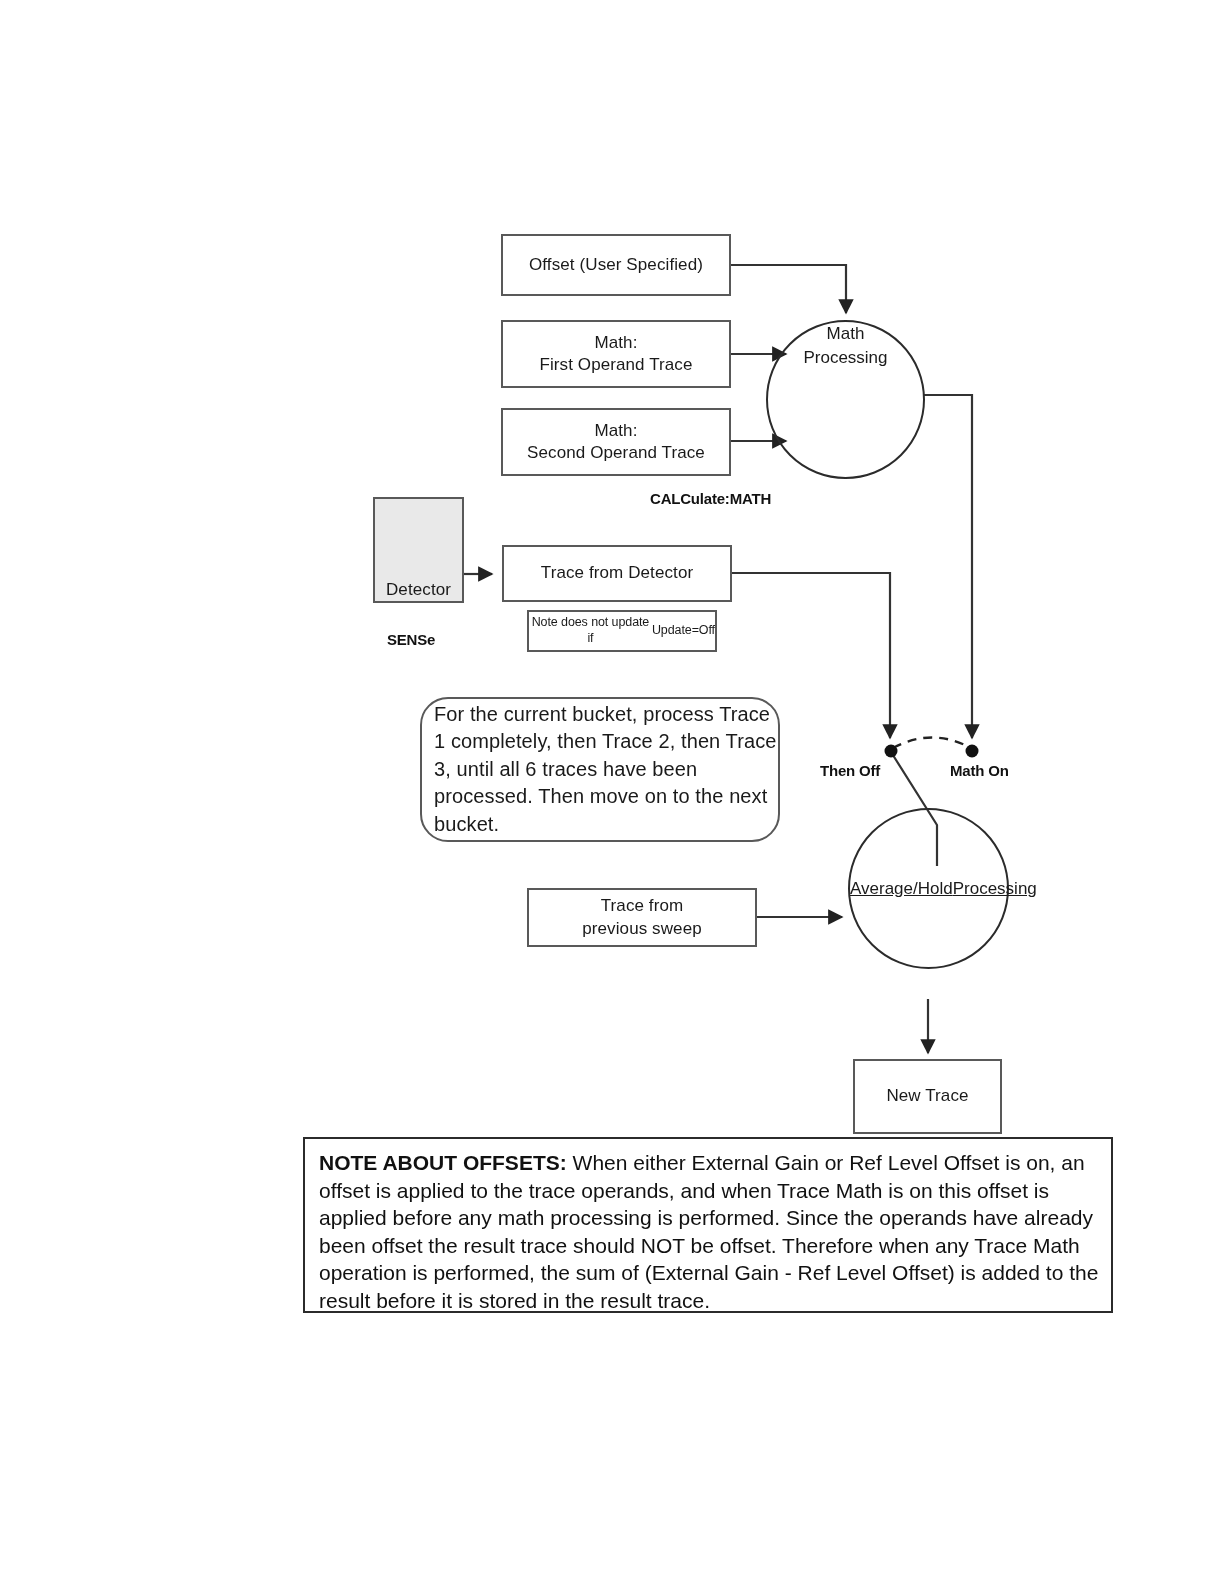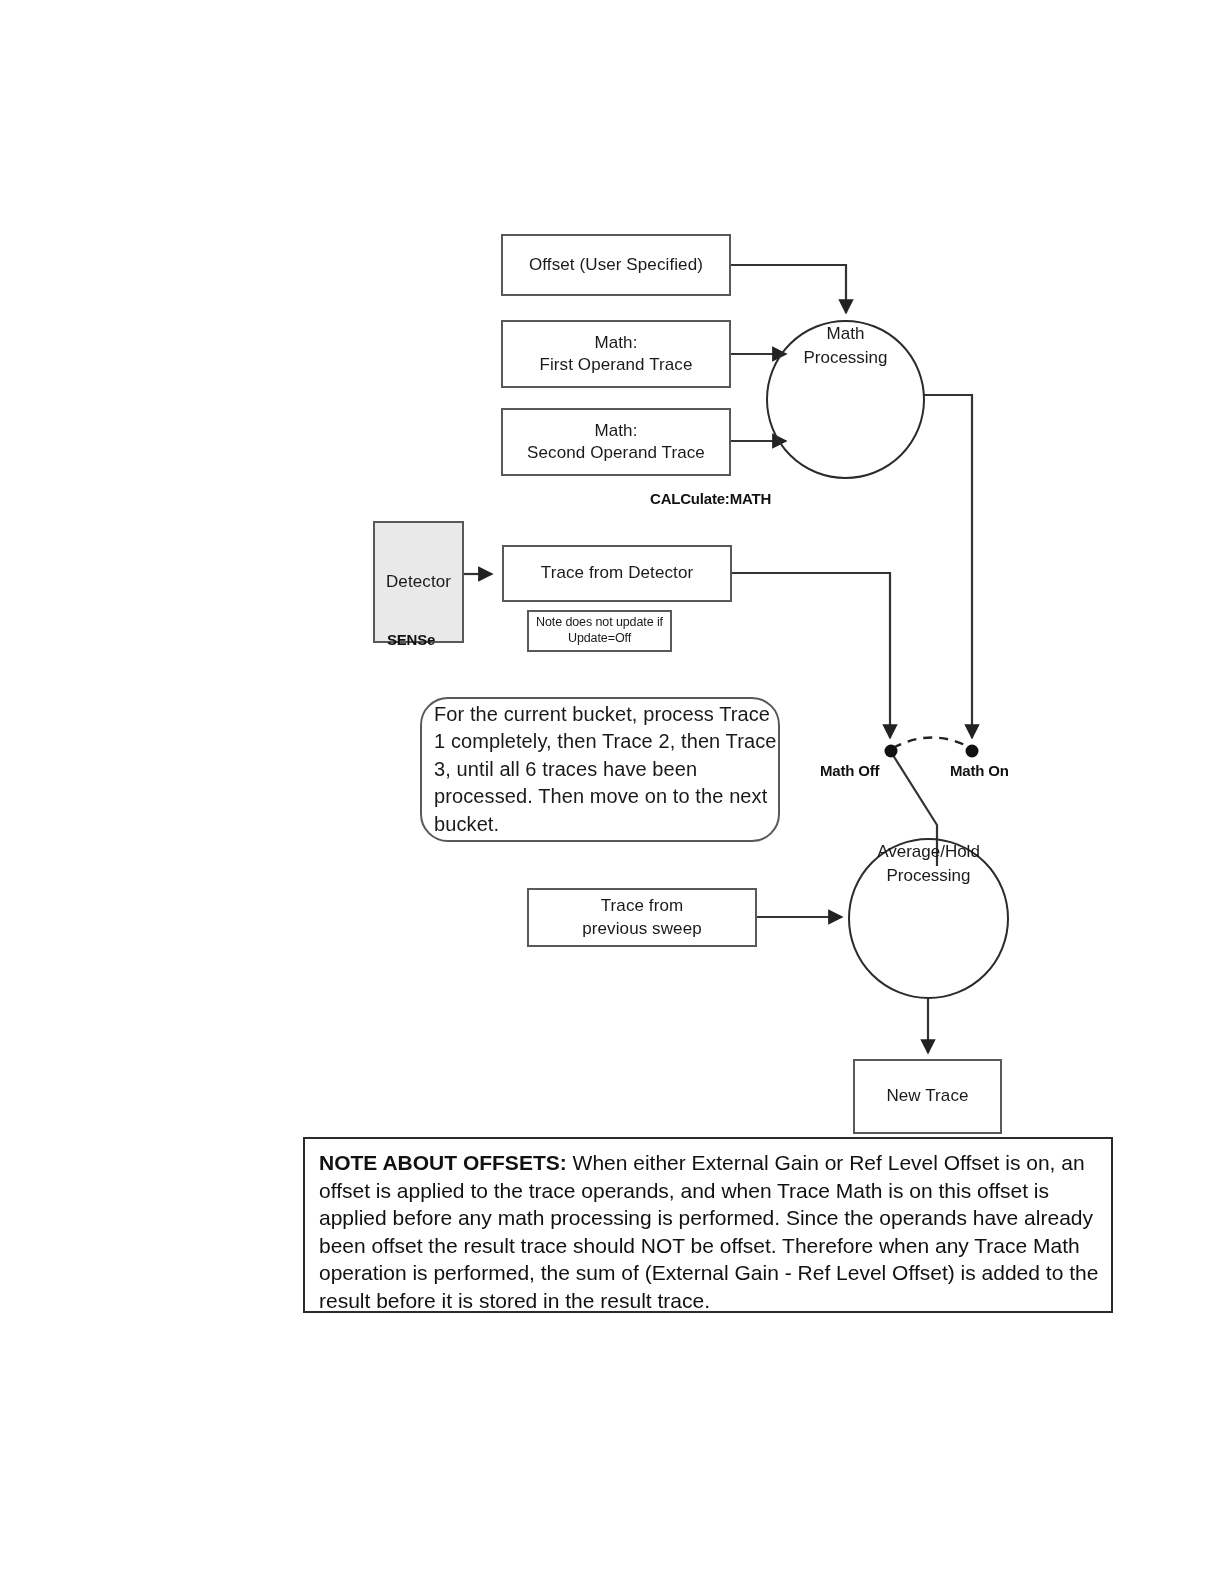--- a/index.html
+++ b/index.html
@@ -159,55 +159,55 @@
 
   <div class="circle-node" style="left:766px; top:320px; width:159px; height:159px; flex-direction:column;">
     <span>Math</span>
     <span>Processing</span>
   </div>
 
   <div class="label" style="left:650px; top:484px;margin-top:6px;">
     <span>CALCulate:MATH</span>
   </div>
 
-  <div class="node shaded" style="left:373px; top:521px; width:91px; height:122px;">
+  <div class="node shaded" style="left:373px; top:497px; width:91px; height:106px;align-items:flex-end;">
     <span>Detector</span>
   </div>
 
   <div class="label" style="left:387px; top:631px;">
     <span>SENSe</span>
   </div>
 
   <div class="node" style="left:502px; top:545px; width:230px; height:57px;">
     <span>Trace from Detector</span>
   </div>
 
-  <div class="node small-note" style="left:527px; top:610px; width:145px; height:42px; flex-direction:column;">
+  <div class="node small-note" style="left:527px; top:610px; width:190px; height:42px; flex-direction:row;">
     <span>Note does not update if</span>
     <span>Update=Off</span>
   </div>
 
   <div class="node bigtext" style="left:420px; top:697px; width:360px; height:145px;">
     <span class="body">For the current bucket, process Trace 1 completely, then Trace 2, then Trace 3, until all 6 traces have been processed.  Then move on to the next bucket.</span>
   </div>
 
   <div class="label" style="left:820px; top:762px;">
-    <span>Math Off</span>
+    <span>Then Off</span>
   </div>
 
   <div class="label" style="left:950px; top:762px;">
     <span>Math On</span>
   </div>
 
   <div class="node" style="left:527px; top:888px; width:230px; height:59px; flex-direction:column;">
     <span>Trace from</span>
     <span>previous sweep</span>
   </div>
 
-  <div class="circle-node" style="left:848px; top:838px; width:161px; height:161px; flex-direction:column;">
+  <div class="circle-node" style="left:848px; top:808px; width:161px; height:161px; flex-direction:row;text-decoration:underline;">
     <span>Average/Hold</span>
     <span>Processing</span>
   </div>
 
   <div class="node" style="left:853px; top:1059px; width:149px; height:75px;">
     <span>New Trace</span>
   </div>
 
   <div id="note-offsets" style="left:303px; top:1137px; width:810px; height:176px;">
     <div>

